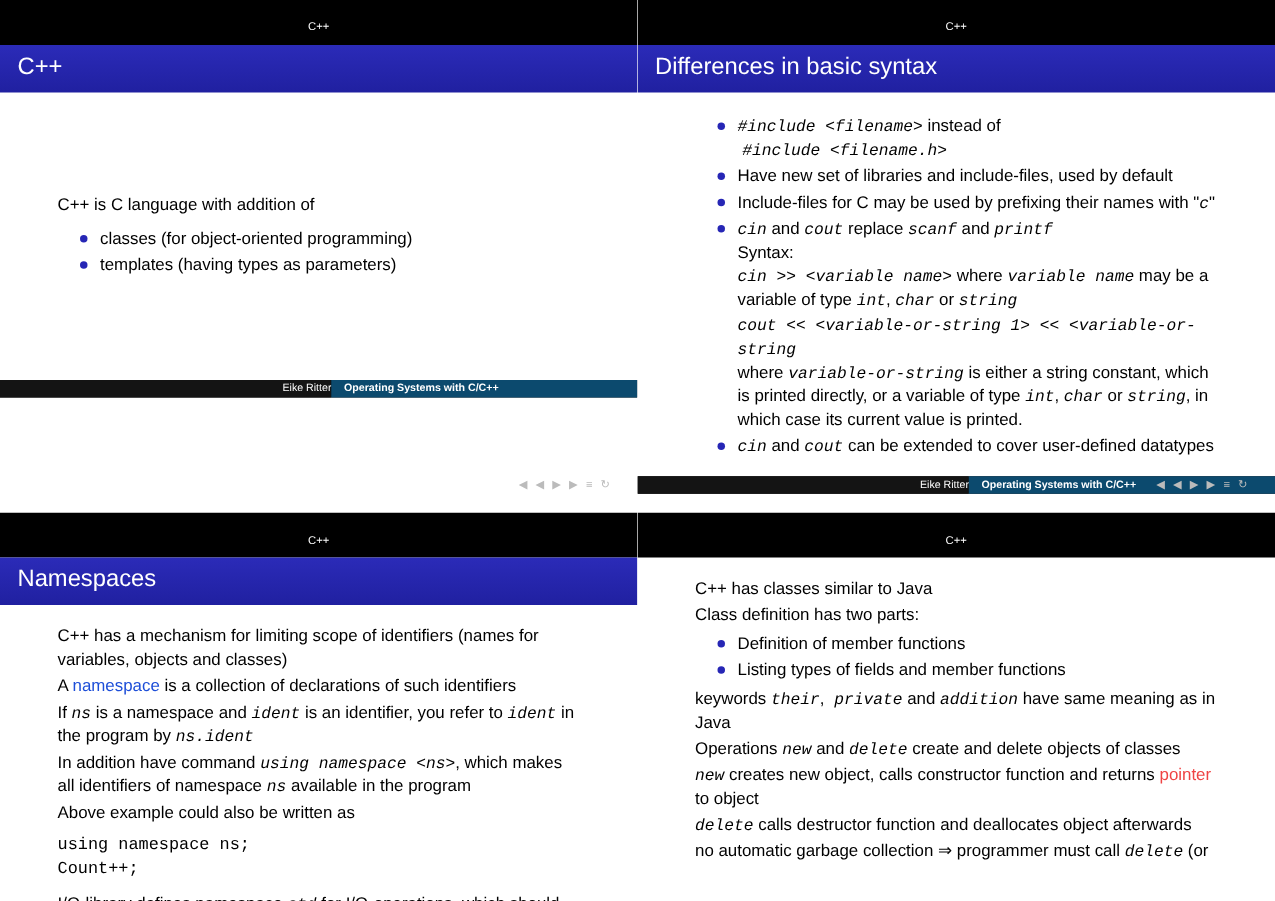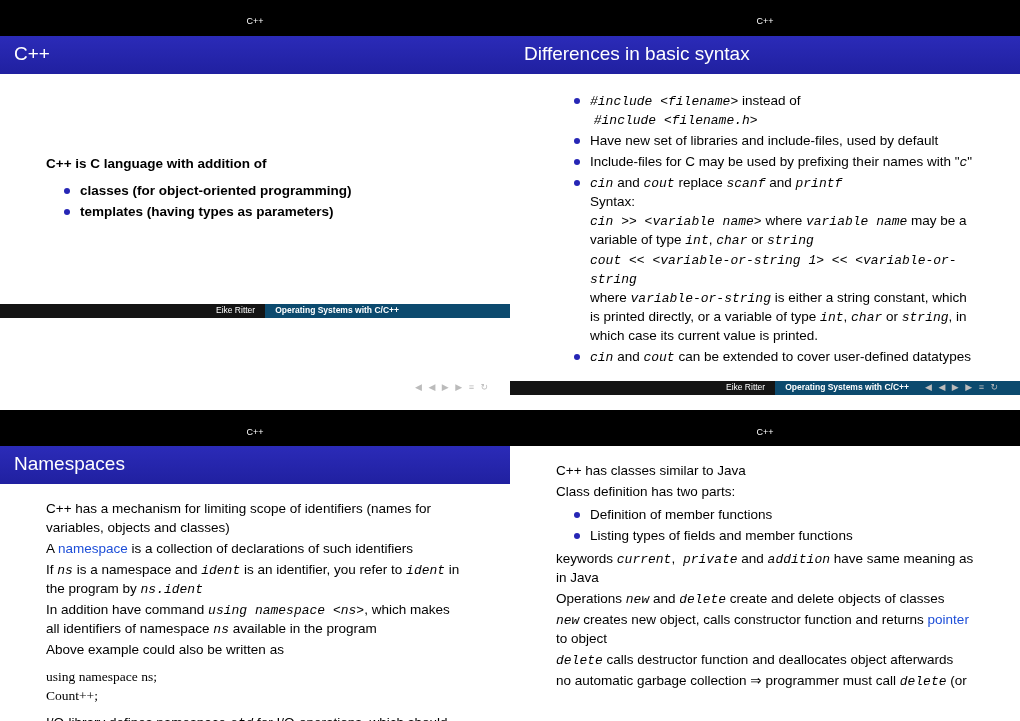--- a/index.html
+++ b/index.html
@@ -81,40 +81,39 @@
     color: #fff;
     font-size: 8.5px;
     display: flex;
     height: 14px;
     align-items: center;
     white-space: nowrap;
   }
   .botbar .author {
     flex: 0 0 52%;
     text-align: right;
-    padding-right: 10px;
     background: #141414;
     height: 100%;
     display: flex;
     align-items: center;
     justify-content: flex-end;
   }
   .botbar .title {
     flex: 1;
     padding-left: 10px;
     font-weight: bold;
     background: #0c4a6e;
     height: 100%;
     display: flex;
     align-items: center;
   }
   .red { color: #1d4ed8; }
-  .blue { color: #1d4ed8; }
-  .vcenter { display:flex; flex-direction:column; justify-content:center; min-height:230px;font-weight:bold; }
-  .codeblock { font-family: Liberation Serif, serif; margin: 8px 0; }
+  .blue { color: #ef4444; }
+  .vcenter { display:flex; flex-direction:column; justify-content:center; min-height:230px; }
+  .codeblock { font-family: Liberation Mono, monospace; margin: 8px 0; }
 </style>
 </head>
 <body>
 
 <div class="grid">
 
   <div class="slide">
     <div class="topbar">
         <span>C++</span>
       </div>
@@ -191,21 +190,21 @@
     <div class="topbar">
         <span>C++</span>
       </div>
     <div class="content">
       <p>C++ has classes similar to Java</p>
       <p>Class definition has two parts:</p>
       <ul class="bul">
         <li>Definition of member functions</li>
         <li>Listing types of fields and member functions</li>
       </ul>
-      <p><span>keywords </span><span class="tt">current</span>,<span class="tt"> private</span><span> and </span><span class="tt">addition</span><span> have same meaning as in Java</span></p>
+      <p><span>keywords </span><span class="tt">their</span>,<span class="tt"> private</span><span> and </span><span class="tt">addition</span><span> have same meaning as in Java</span></p>
       <p><span>Operations </span><span class="tt">new</span><span> and </span><span class="tt">delete</span><span> create and delete objects of classes</span></p>
       <p><span class="tt">new</span><span> creates new object, calls constructor function and returns </span><span class="blue">pointer</span><span> to object</span></p>
       <p><span class="tt">delete</span><span> calls destructor function and deallocates object afterwards</span></p>
       <p><span>no automatic garbage collection ⇒ programmer must call </span><span class="tt">delete</span><span> (or </span></p>
     </div>
 
   </div>
 
 </div>
 

